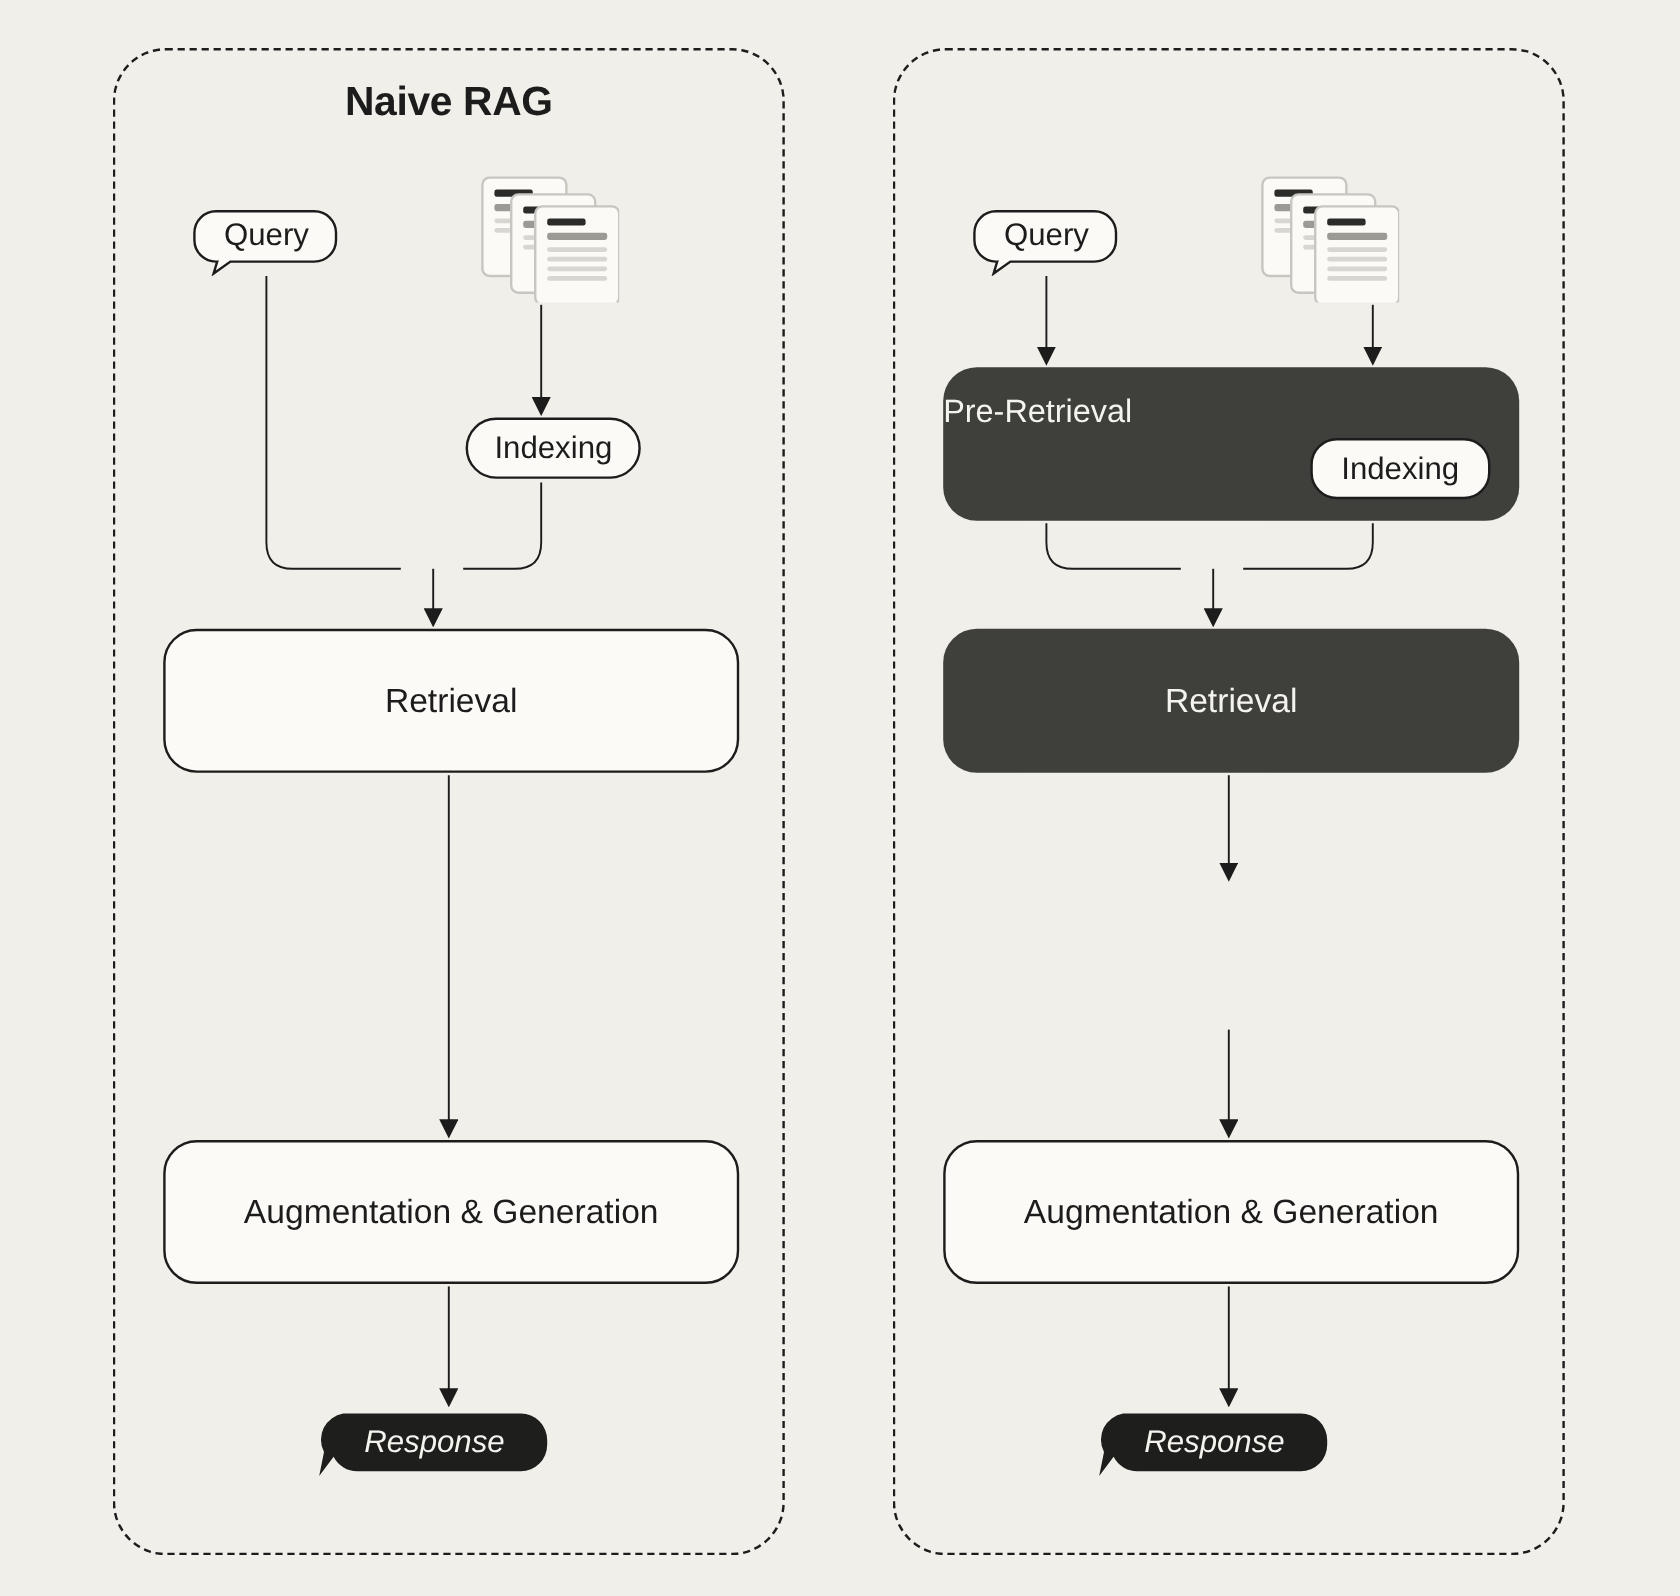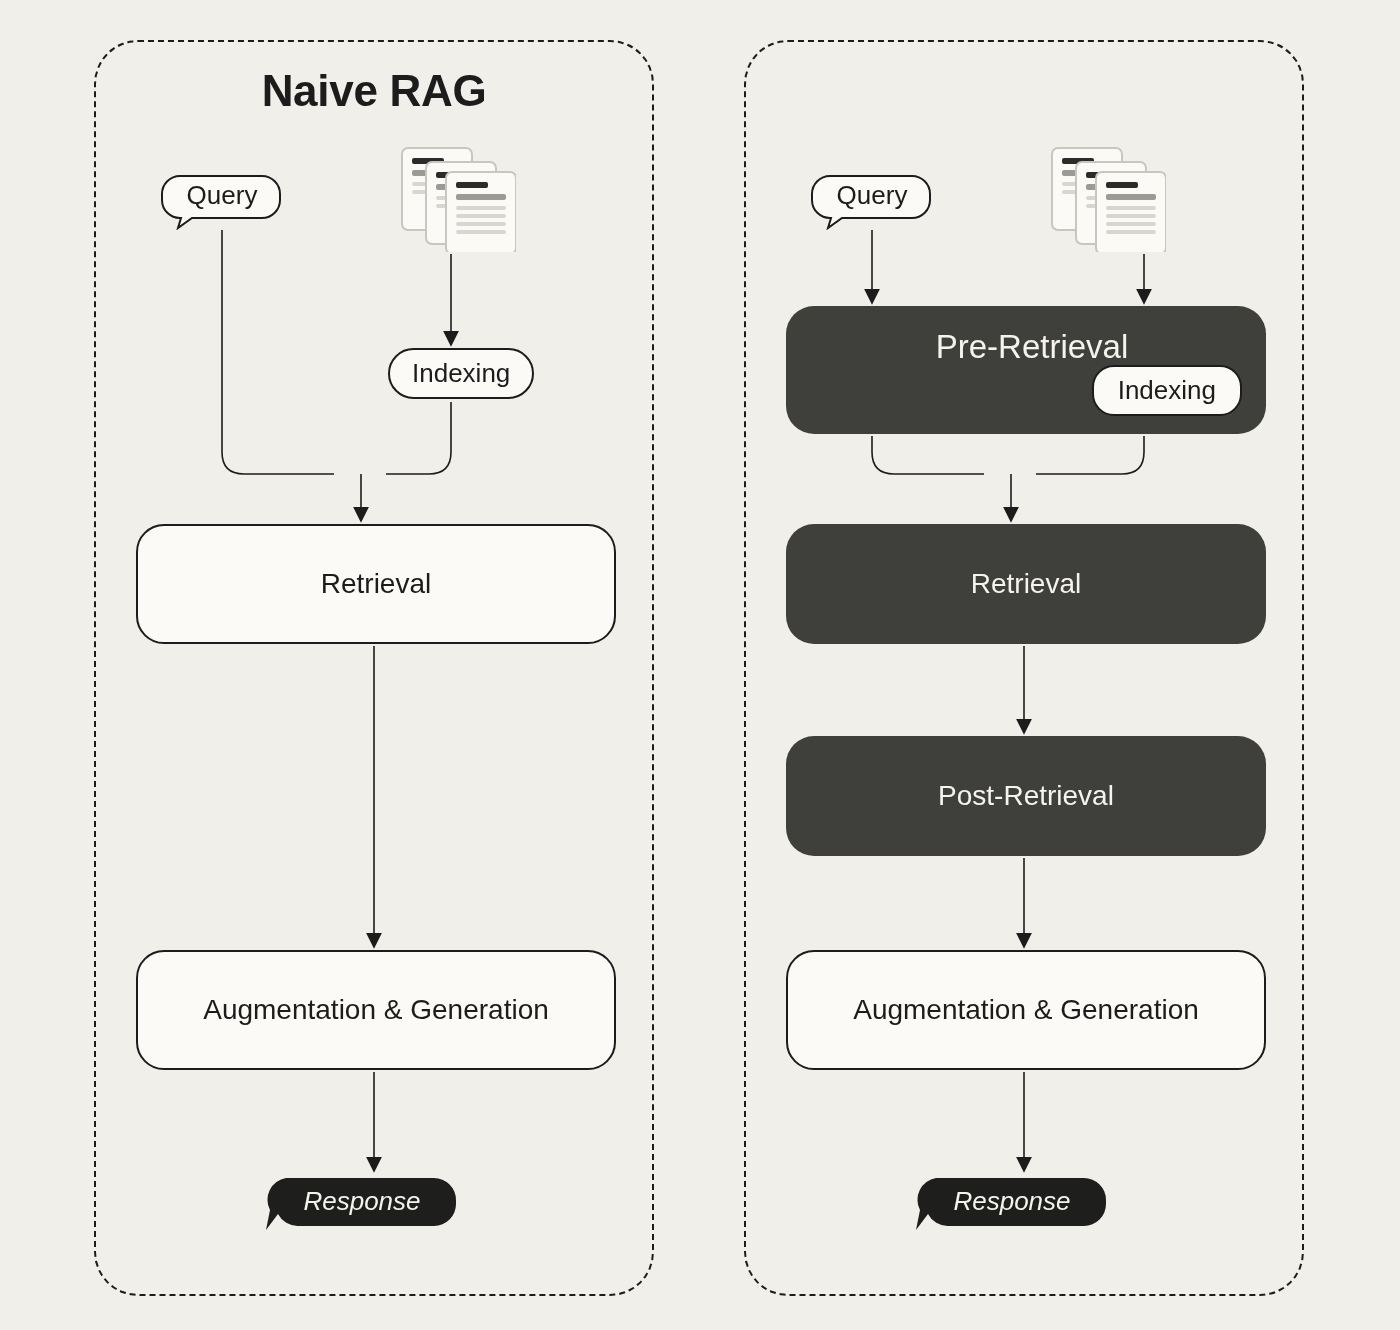--- a/index.html
+++ b/index.html
@@ -1,18 +1,18 @@
 <!DOCTYPE html>
 <html><head>
 <meta charset="utf-8">
 <style>
   html,body{margin:0;padding:0;background:#f1efe9;font-family:-apple-system,Helvetica,Arial,sans-serif;color:#1c1c1c;}
   .canvas{position:relative;width:1400px;height:1330px;background:#f1efe9;}
   .panel{position:absolute;border:2.4px dashed #1c1c1c;border-radius:44px;box-sizing:border-box;}
-  .panel-title{position:absolute;top:24px;left:0;right:0;text-align:center;font-weight:700;font-size:44px;letter-spacing:-0.3px;}
+  .panel-title{position:absolute;top:24px;left:0;right:0;text-align:center;font-weight:700;font-size:34px;letter-spacing:-0.3px;}
   .box{position:absolute;border-radius:28px;display:flex;align-items:center;justify-content:center;font-size:28px;font-weight:400;box-sizing:border-box;}
   .box-white{background:#fbfaf6;border:2px solid #1c1c1c;color:#1c1c1c;}
   .box-dark{background:#3f3f3c;color:#f5f3ee;border:none;}
   .box-dark .inner-white{background:#fbfaf6;color:#1c1c1c;border:2px solid #1c1c1c;border-radius:22px;padding:8px 24px;font-size:26px;}
   .pill-white{background:#fbfaf6;border:2px solid #1c1c1c;border-radius:26px;padding:8px 22px;font-size:26px;color:#1c1c1c;position:absolute;}
   .query-bubble{position:absolute;}
   .query-bubble svg{display:block;}
   .query-text{font-size:26px;}
   .response-bubble{position:absolute;font-style:italic;}
   .response-bubble svg{display:block;}
@@ -127,27 +127,26 @@
           <rect x="16" y="28" width="50" height="6" rx="2" fill="#9c9a94"></rect>
           <rect x="16" y="40" width="50" height="4" rx="2" fill="#d8d6d0"></rect>
           <rect x="16" y="48" width="50" height="4" rx="2" fill="#d8d6d0"></rect>
           <rect x="16" y="56" width="50" height="4" rx="2" fill="#d8d6d0"></rect>
           <rect x="16" y="64" width="50" height="4" rx="2" fill="#d8d6d0"></rect>
         </g>
       </svg>
     </div>
 
     <div class="box box-dark" style="left:40px;top:264px;width:480px;height:128px;">
-      <span style="position:absolute;top:22px;left:0;right:0;text-align:center;font-size:33px;margin-left:12px;">Pre-Retrieval</span>
+      <span style="position:absolute;top:22px;left:0;right:0;font-size:27px;">Pre-Retrieval</span>
       <span class="inner-white" style="position:absolute;right:24px;bottom:18px;">Indexing</span>
     </div>
 
     <div class="box box-dark" style="left:40px;top:482px;width:480px;height:120px;">Retrieval</div>
 
-    <div class="box box-dark" style="left:40px;top:694px;width:480px;height:120px;">Post-Retrieval</div>
 
     <div class="box box-white" style="left:40px;top:908px;width:480px;height:120px;">Augmentation &amp; Generation</div>
 
     <div class="response-bubble" style="left:166px;top:1132px;">
       <svg width="202" height="62" viewBox="0 0 202 62">
         <path d="M24 4 h148 a22 22 0 0 1 22 22 v4 a22 22 0 0 1 -22 22 h-136 a22 22 0 0 1 -20 -12 l-12 16 l4 -20 a22 22 0 0 1 16 -32 z" fill="#1e1e1c"></path>
         <text x="100" y="36" text-anchor="middle" font-size="26" fill="#f5f3ee">Response</text>
       </svg>
     </div>
 

